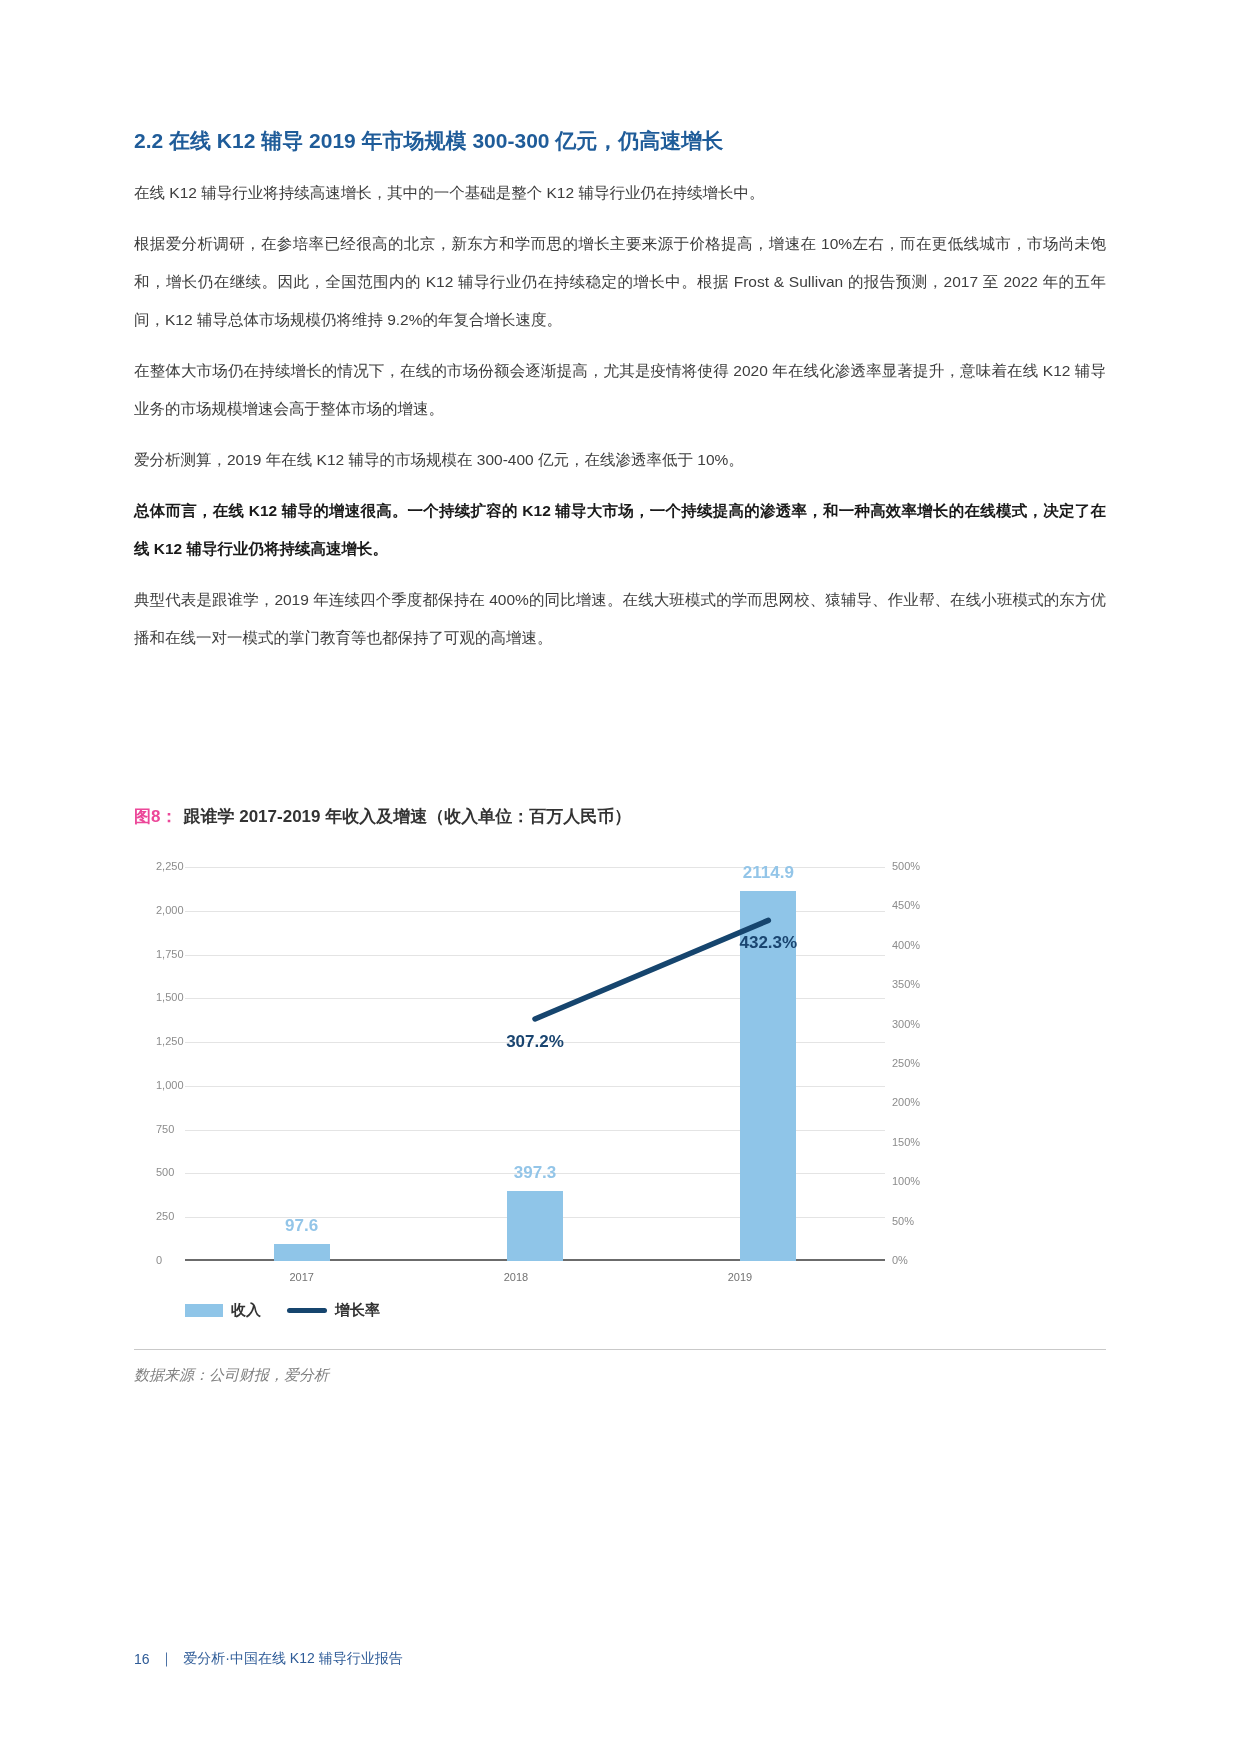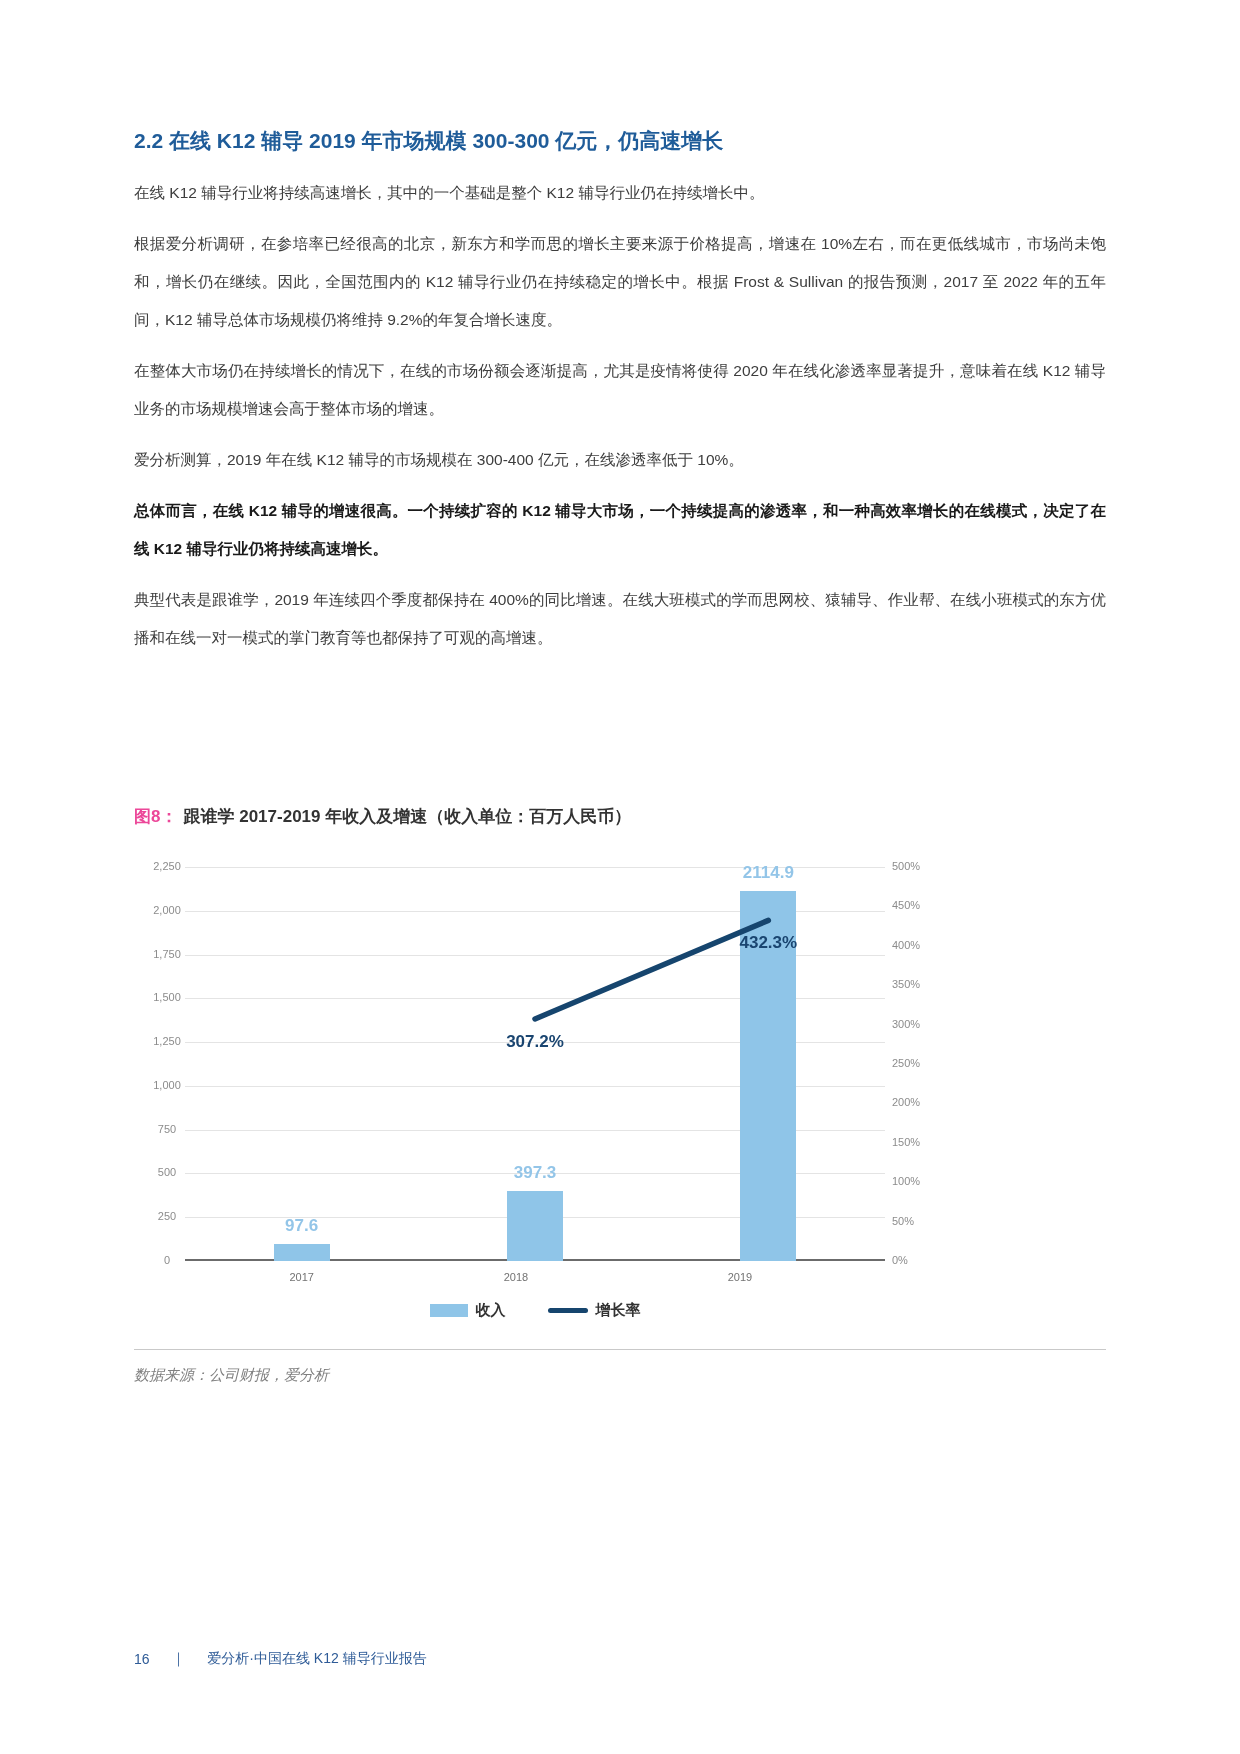--- a/index.html
+++ b/index.html
@@ -12,34 +12,34 @@
   p.body { font-size:15.5px; color:#3D3D3D; line-height:38px; text-align:justify; margin:0 0 13px 0; }
   p.body.bold { font-weight:bold; color:#1A1A1A; }
   .figure-title { margin:148px 0 0 0; font-size:17px; font-weight:bold; color:#333333; }
   .figure-label { color:#ec4899; margin-right:6px; }
 
   .chart-box { position:relative; margin-top:16px; margin-left:6px; width:810px; height:485px; }
   .plot { position:absolute; left:45px; top:23px; width:700px; height:394px; }
   .gridline { position:absolute; left:0; width:100%; height:1px; background:#E4E4E4; }
   .axis-zero { position:absolute; left:0; bottom:0; width:100%; height:2px; background:#6B6B6B; }
   .tick { position:absolute; font-size:11px; color:#8C8C8C; line-height:13px; }
-  .tick-left { left:8px; width:38px; text-align:center; }
+  .tick-left { left:16px; width:38px; text-align:left; }
   .tick-right { left:752px; width:54px; text-align:left; }
   .bar { position:absolute; bottom:0; width:56px; }
   .bar-label, .line-label { position:absolute; width:120px; text-align:center; font-size:17px; font-weight:bold; }
   .xlab { position:absolute; top:427px; width:80px; text-align:center; font-size:11px; color:#737373; }
   .line-svg { position:absolute; left:0; top:0; overflow:visible; }
-  .legend { position:absolute; top:457px; left:45px; width:700px; display:flex; justify-content:center; align-items:center; gap:42px; }
+  .legend { position:absolute; top:457px; left:45px; width:700px; display:flex; align-items:center; gap:26px; }
   .legend-item { display:flex; align-items:center; gap:8px; font-size:15px; color:#333333; font-weight:600; }
   .sw-bar { width:38px; height:13px; display:inline-block; }
   .sw-line { width:40px; height:5px; border-radius:3px; display:inline-block; }
 
   .divider { margin:20px 0 0 0; border:none; border-top:1px solid #C9C9C9; width:972px; }
   .source-note { margin-top:16px; font-size:15px; font-style:italic; color:#7F7F7F; }
-  .footer { position:absolute; left:134px; top:1650px; font-size:14px; color:#2E5B97; display:flex; gap:22px; align-items:center; }
+  .footer { position:absolute; left:134px; top:1650px; font-size:14px; color:#2E5B97; display:flex; gap:10px; align-items:center; }
 </style>
 </head>
 <body>
 
 <div class="page">
   <div class="content">
 
     <h1 class="heading">2.2 在线 K12 辅导 2019 年市场规模 300-300 亿元，仍高速增长</h1>
 
     <p class="body">在线 K12 辅导行业将持续高速增长，其中的一个基础是整个 K12 辅导行业仍在持续增长中。</p>

